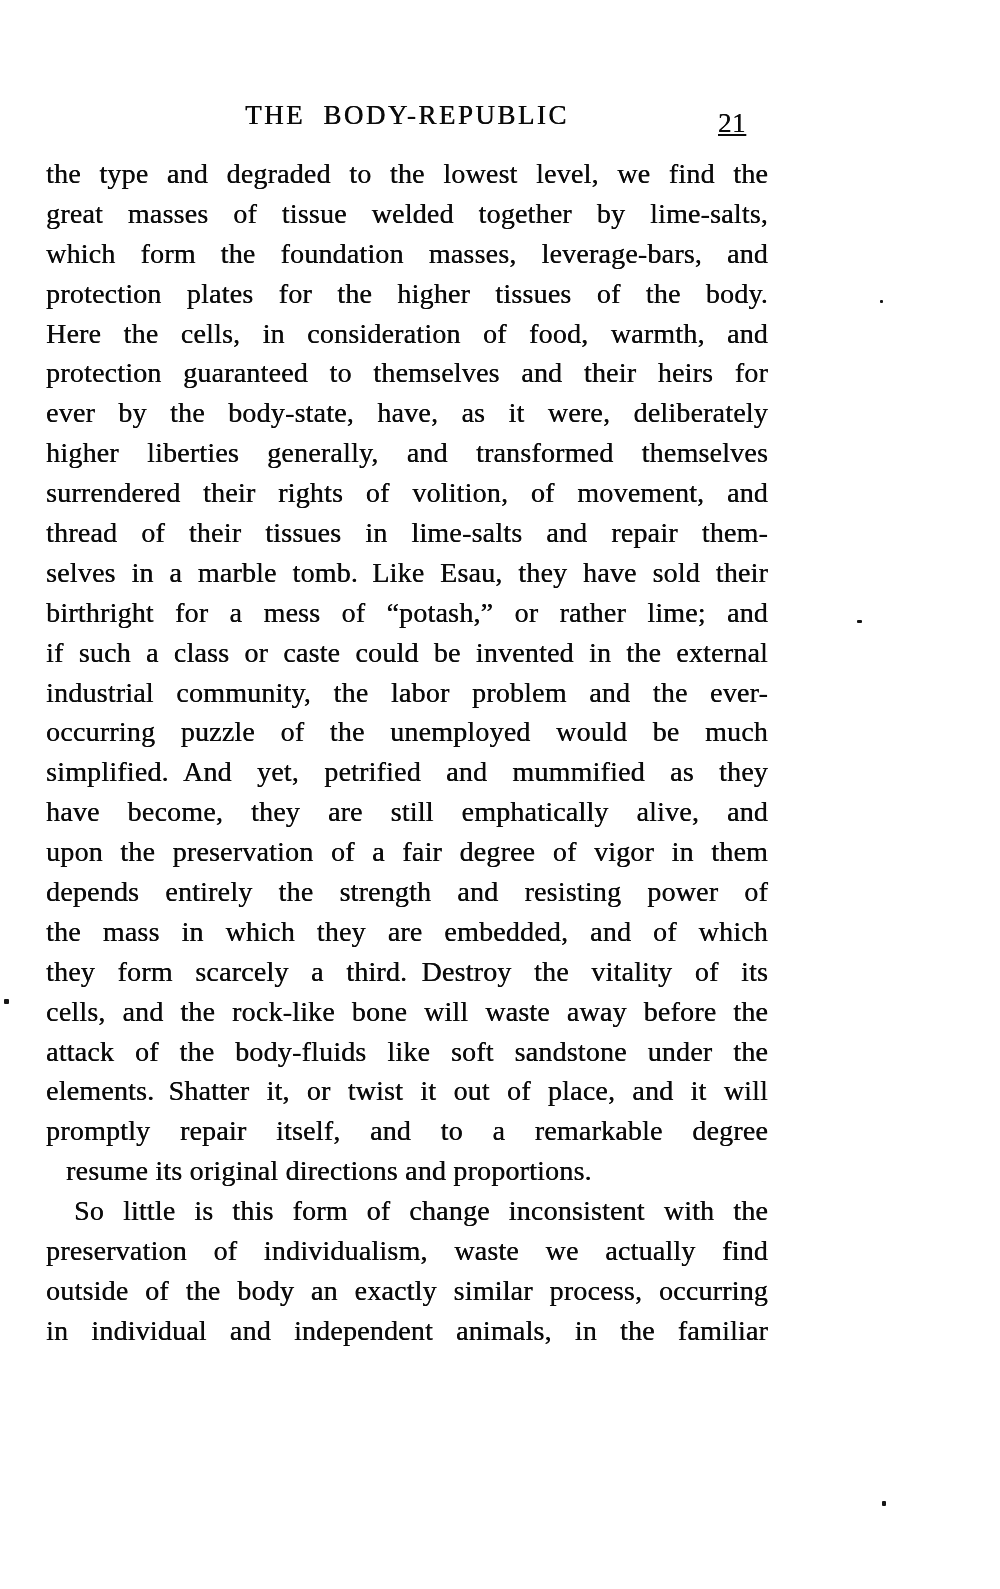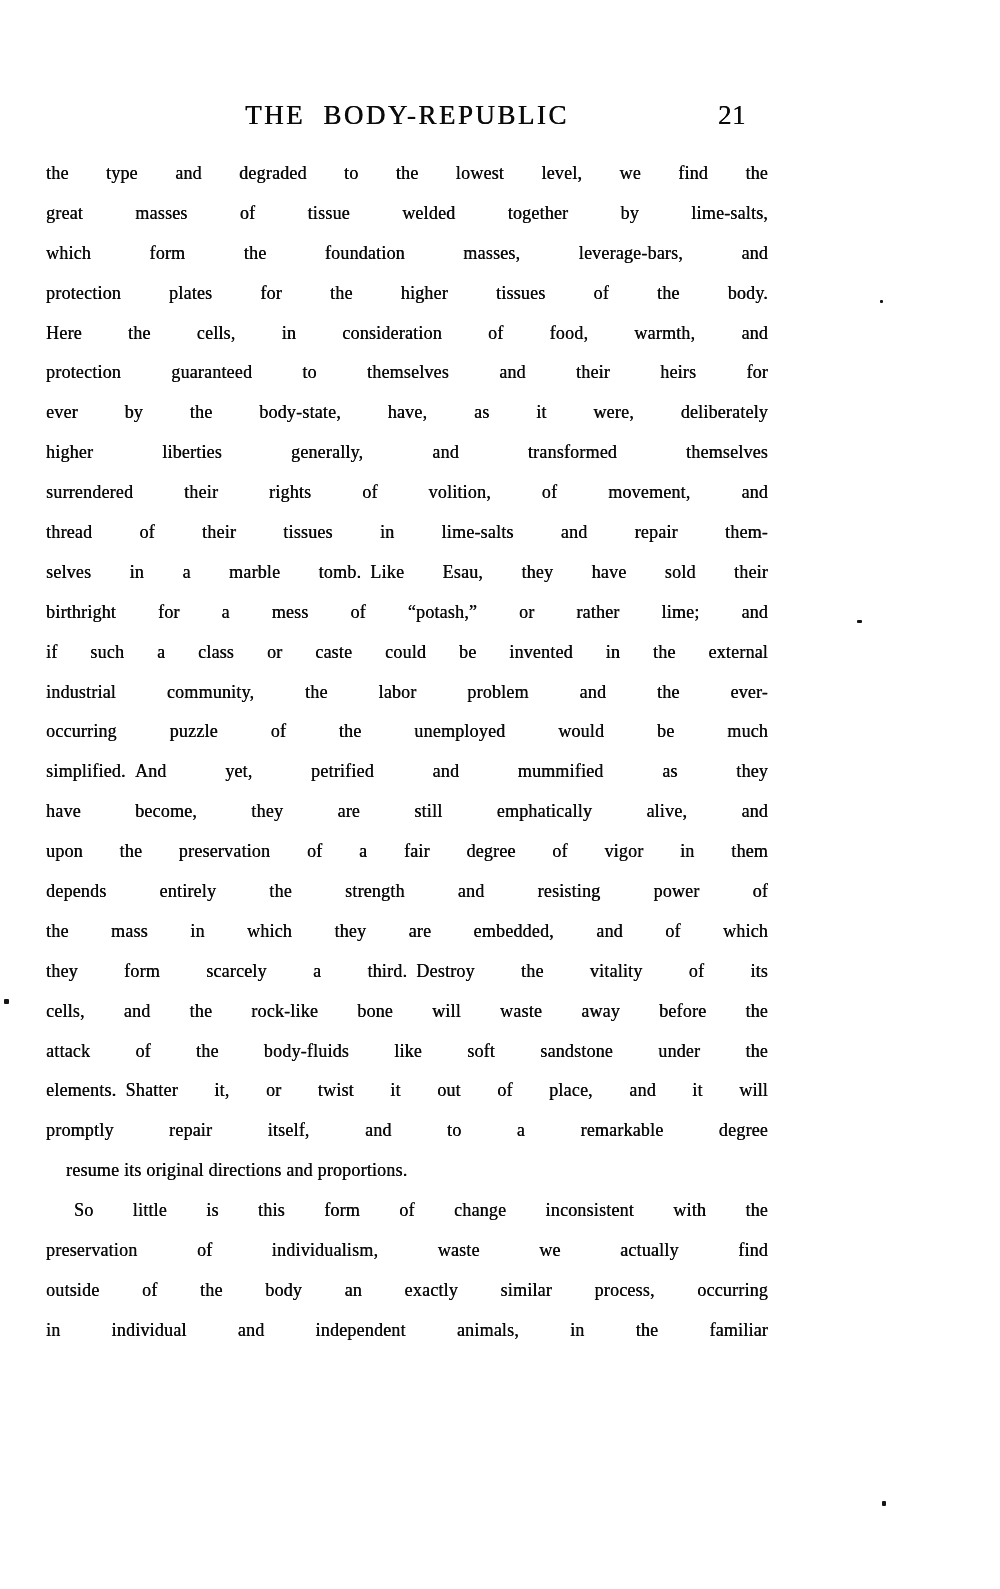--- a/index.html
+++ b/index.html
@@ -27,31 +27,32 @@
     font-size: 27px;
     line-height: 30px;
   }
   .running-header .title {
     letter-spacing: 2.5px;
     word-spacing: 9px;
     text-shadow: 0.3px 0 0 currentColor;
   }
   .running-header .folio {
     position: absolute;
-    top: 0;
+    top: 8px;
     right: 22px;
     letter-spacing: 0.5px;
     text-shadow: 0.3px 0 0 currentColor;
+    text-decoration: underline;
   }
   .text-body {
     position: absolute;
     top: 154px;
     left: 46px;
     width: 722px;
-    font-size: 18px;
+    font-size: 28px;
     line-height: 39.9px;
     letter-spacing: 0.2px;
     text-shadow: 0.3px 0 0 currentColor;
   }
   .line {
     height: 39.9px;
     text-align: justify;
     text-align-last: justify;
     text-justify: inter-word;
     white-space: normal;

